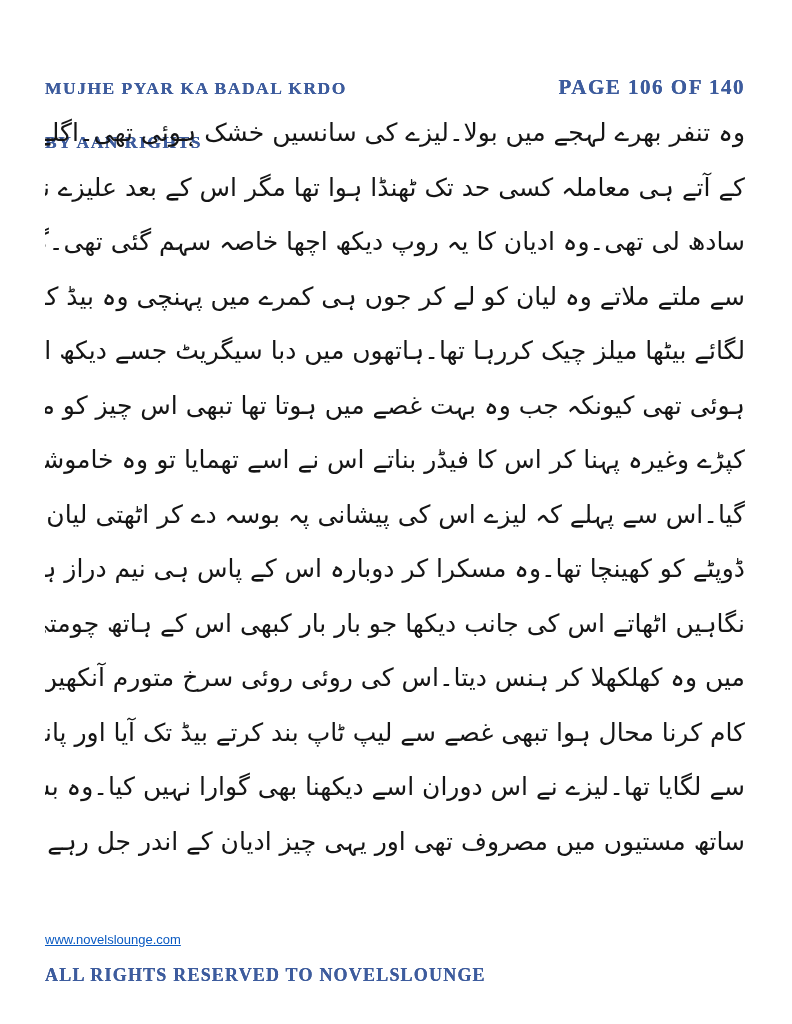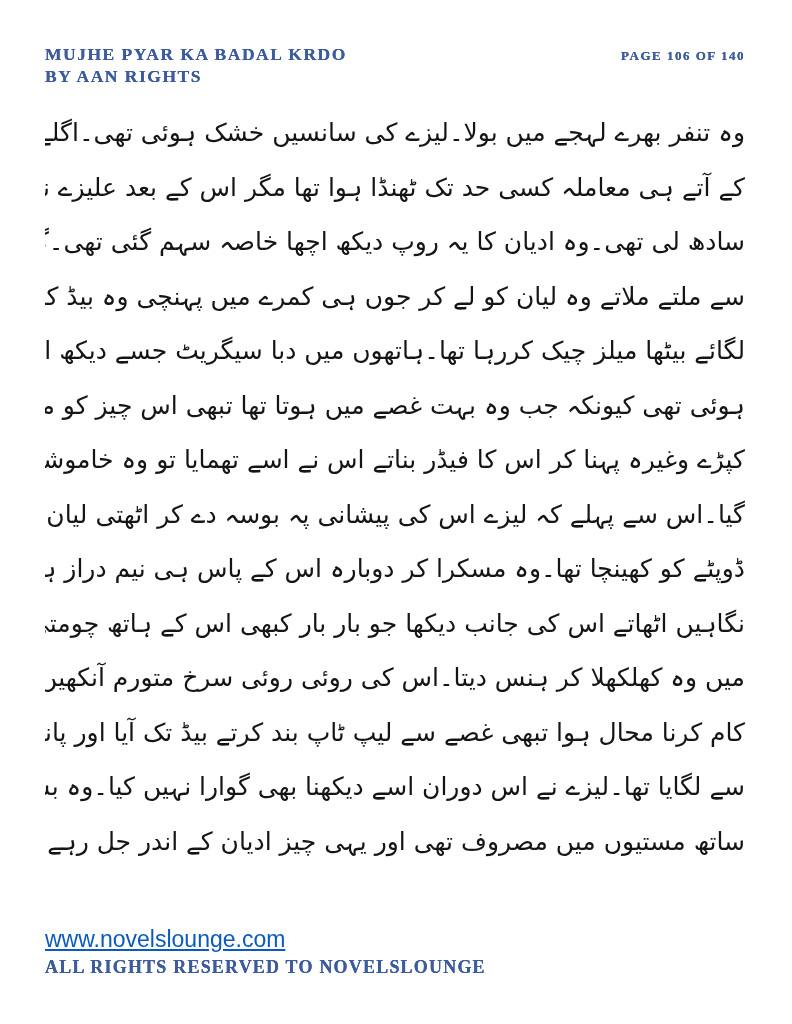--- a/index.html
+++ b/index.html
@@ -19,32 +19,33 @@
   .header {
     position: absolute;
     top: 44px;
     left: 45px;
     right: 47px;
   }
   .header-row {
     display: flex;
     justify-content: space-between;
     align-items: baseline;
+    margin-top: 33px;
   }
   .deco-caps {
     font-family: "Liberation Serif", serif;
     font-weight: 700;
     color: #3d5c9e;
     letter-spacing: 1.5px;
     font-size: 17.5px;
     line-height: 21px;
     text-shadow: 0 0 0.4px #2c4a8a;
   }
   .page-indicator {
-    font-size: 13px;
+    font-size: 21px;
   }
   
   .body-text {
     position: absolute;
     top: 106px;
     left: 45px;
     right: 47px;
   }
   .urdu-line {
     direction: rtl;
@@ -60,28 +61,28 @@
     overflow: hidden;
   }
   
   .footer {
     position: absolute;
     left: 45px;
     top: 928px;
   }
   .site-link {
     font-family: "Liberation Sans", sans-serif;
-    font-size: 23px;
+    font-size: 13px;
     color: #0a5ac2;
     text-decoration: underline;
     line-height: 23px;
     cursor: pointer;
   }
   .rights-line {
-    margin-top: 6px;
+    margin-top: 14px;
     font-size: 18px;
     letter-spacing: 1.2px;
   }
 </style>
 </head>
 <body>
 
 <div class="page">
 
   <div class="header">

